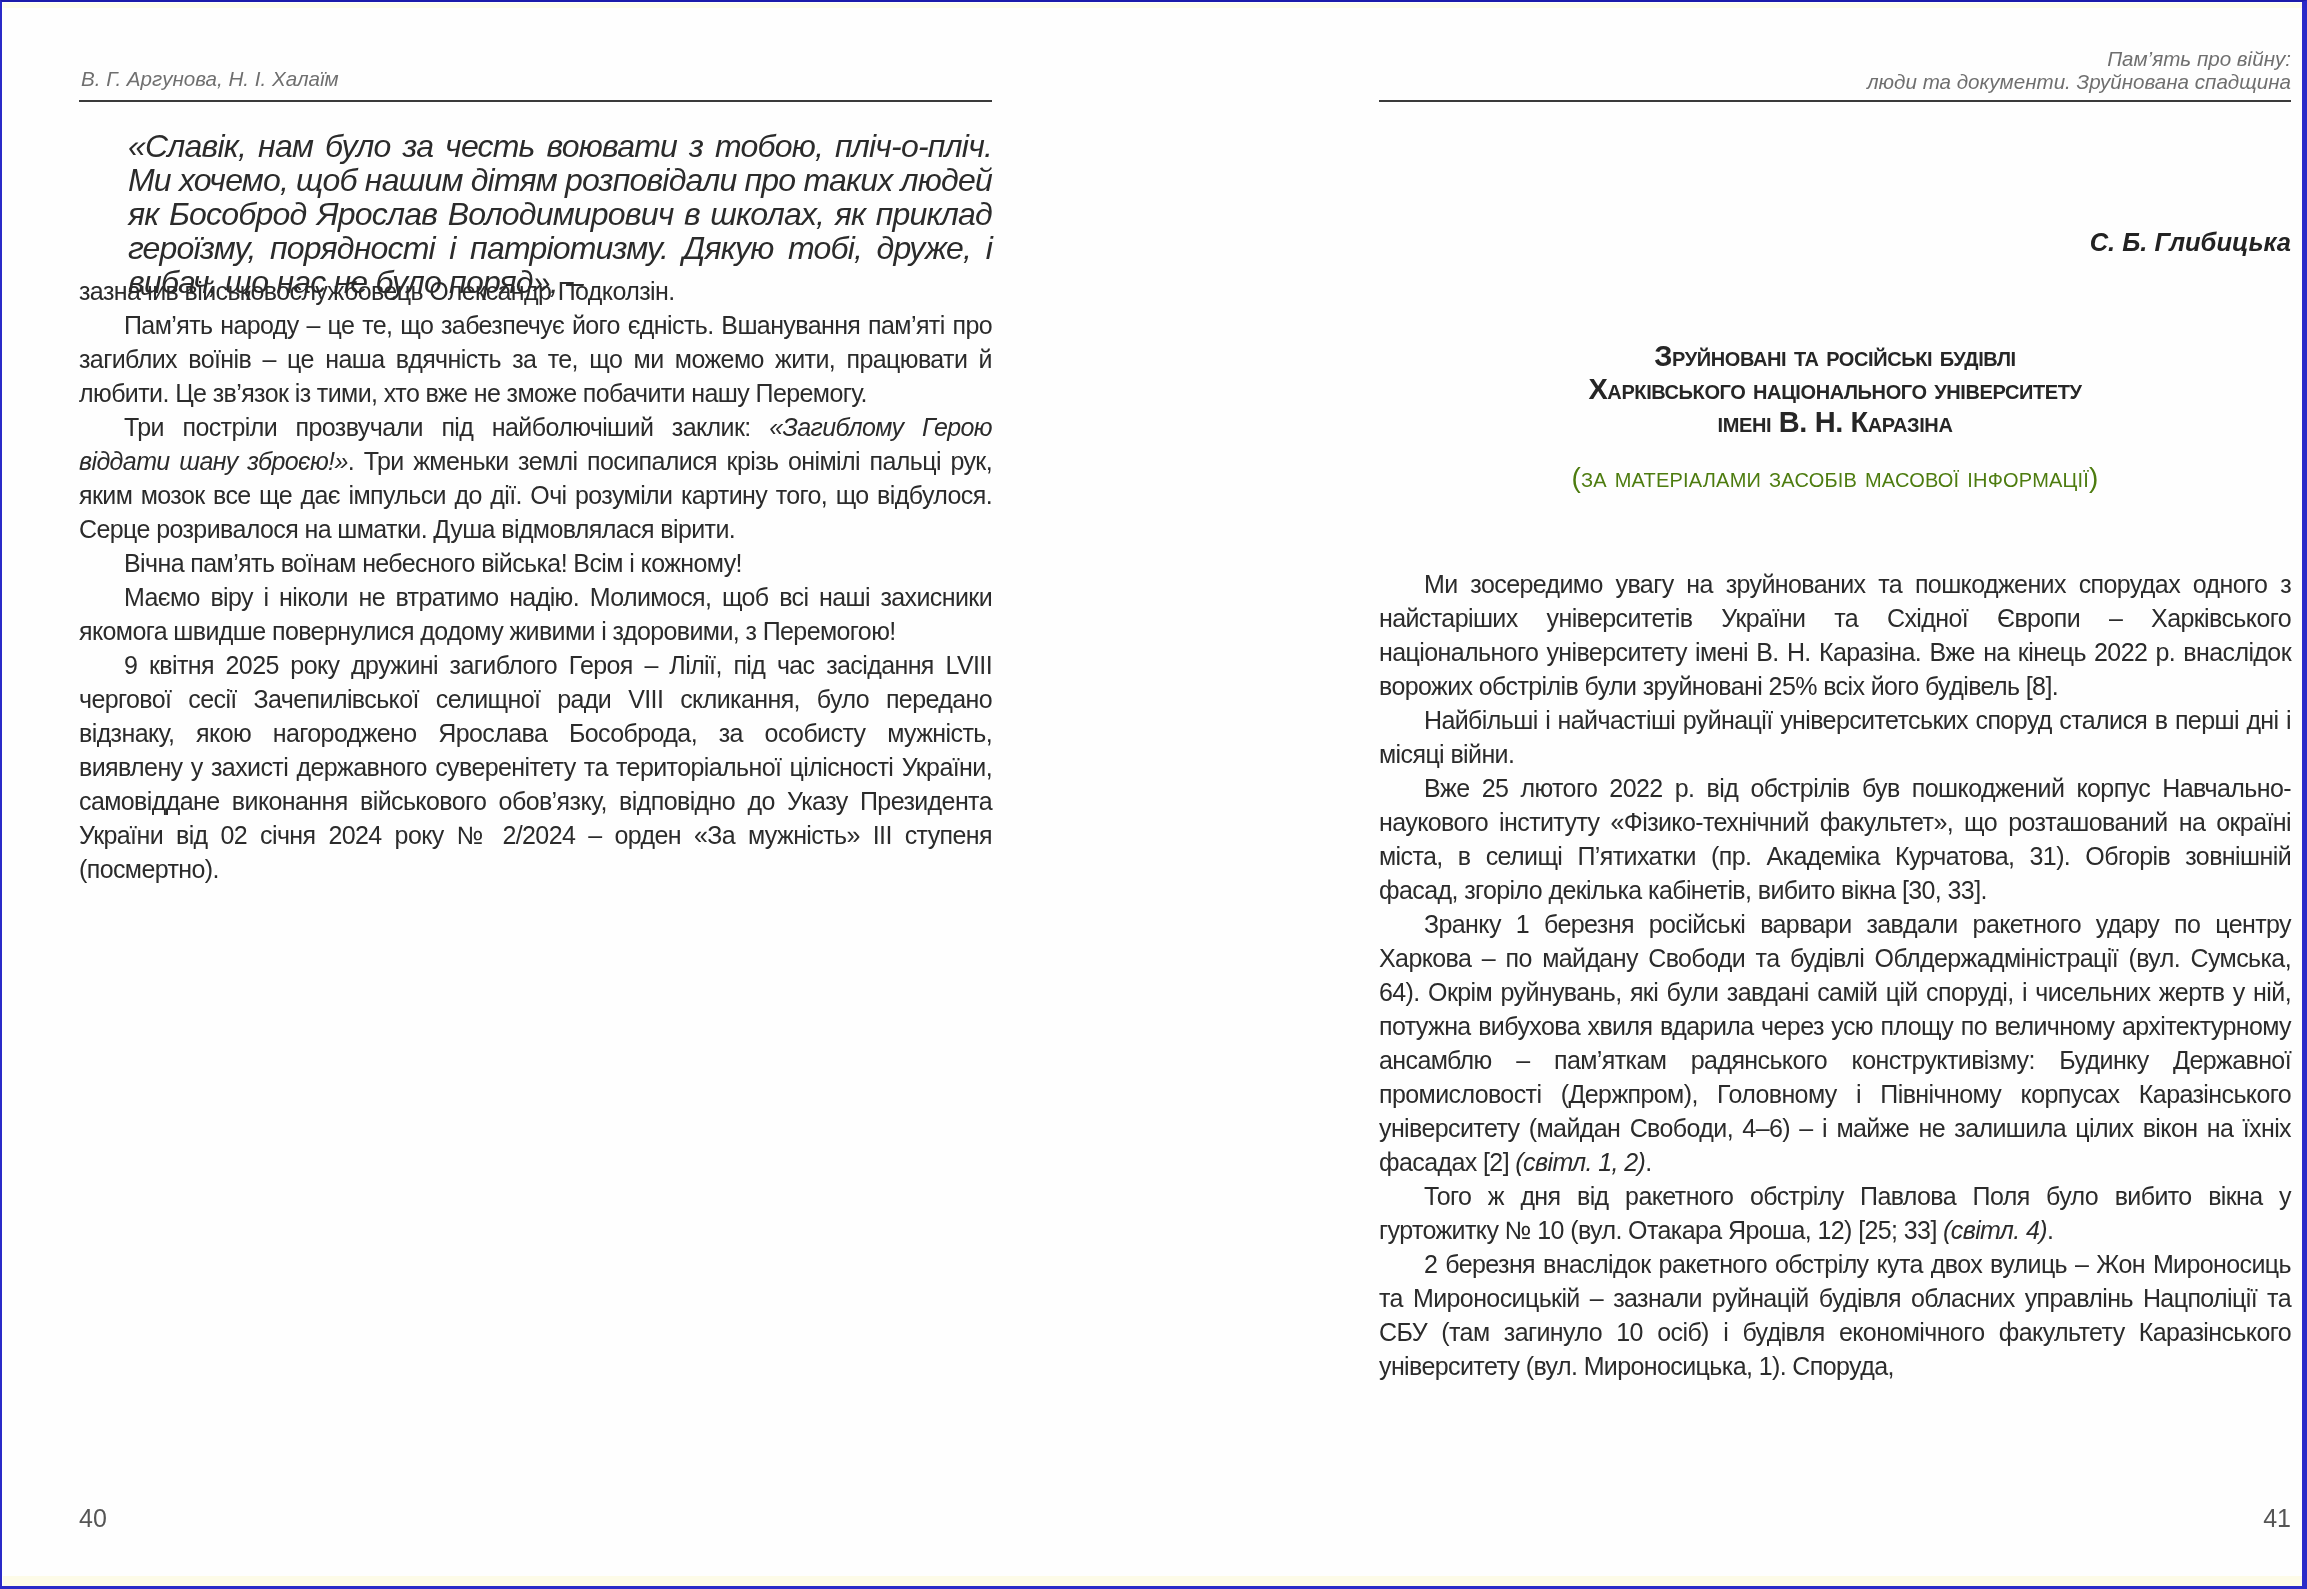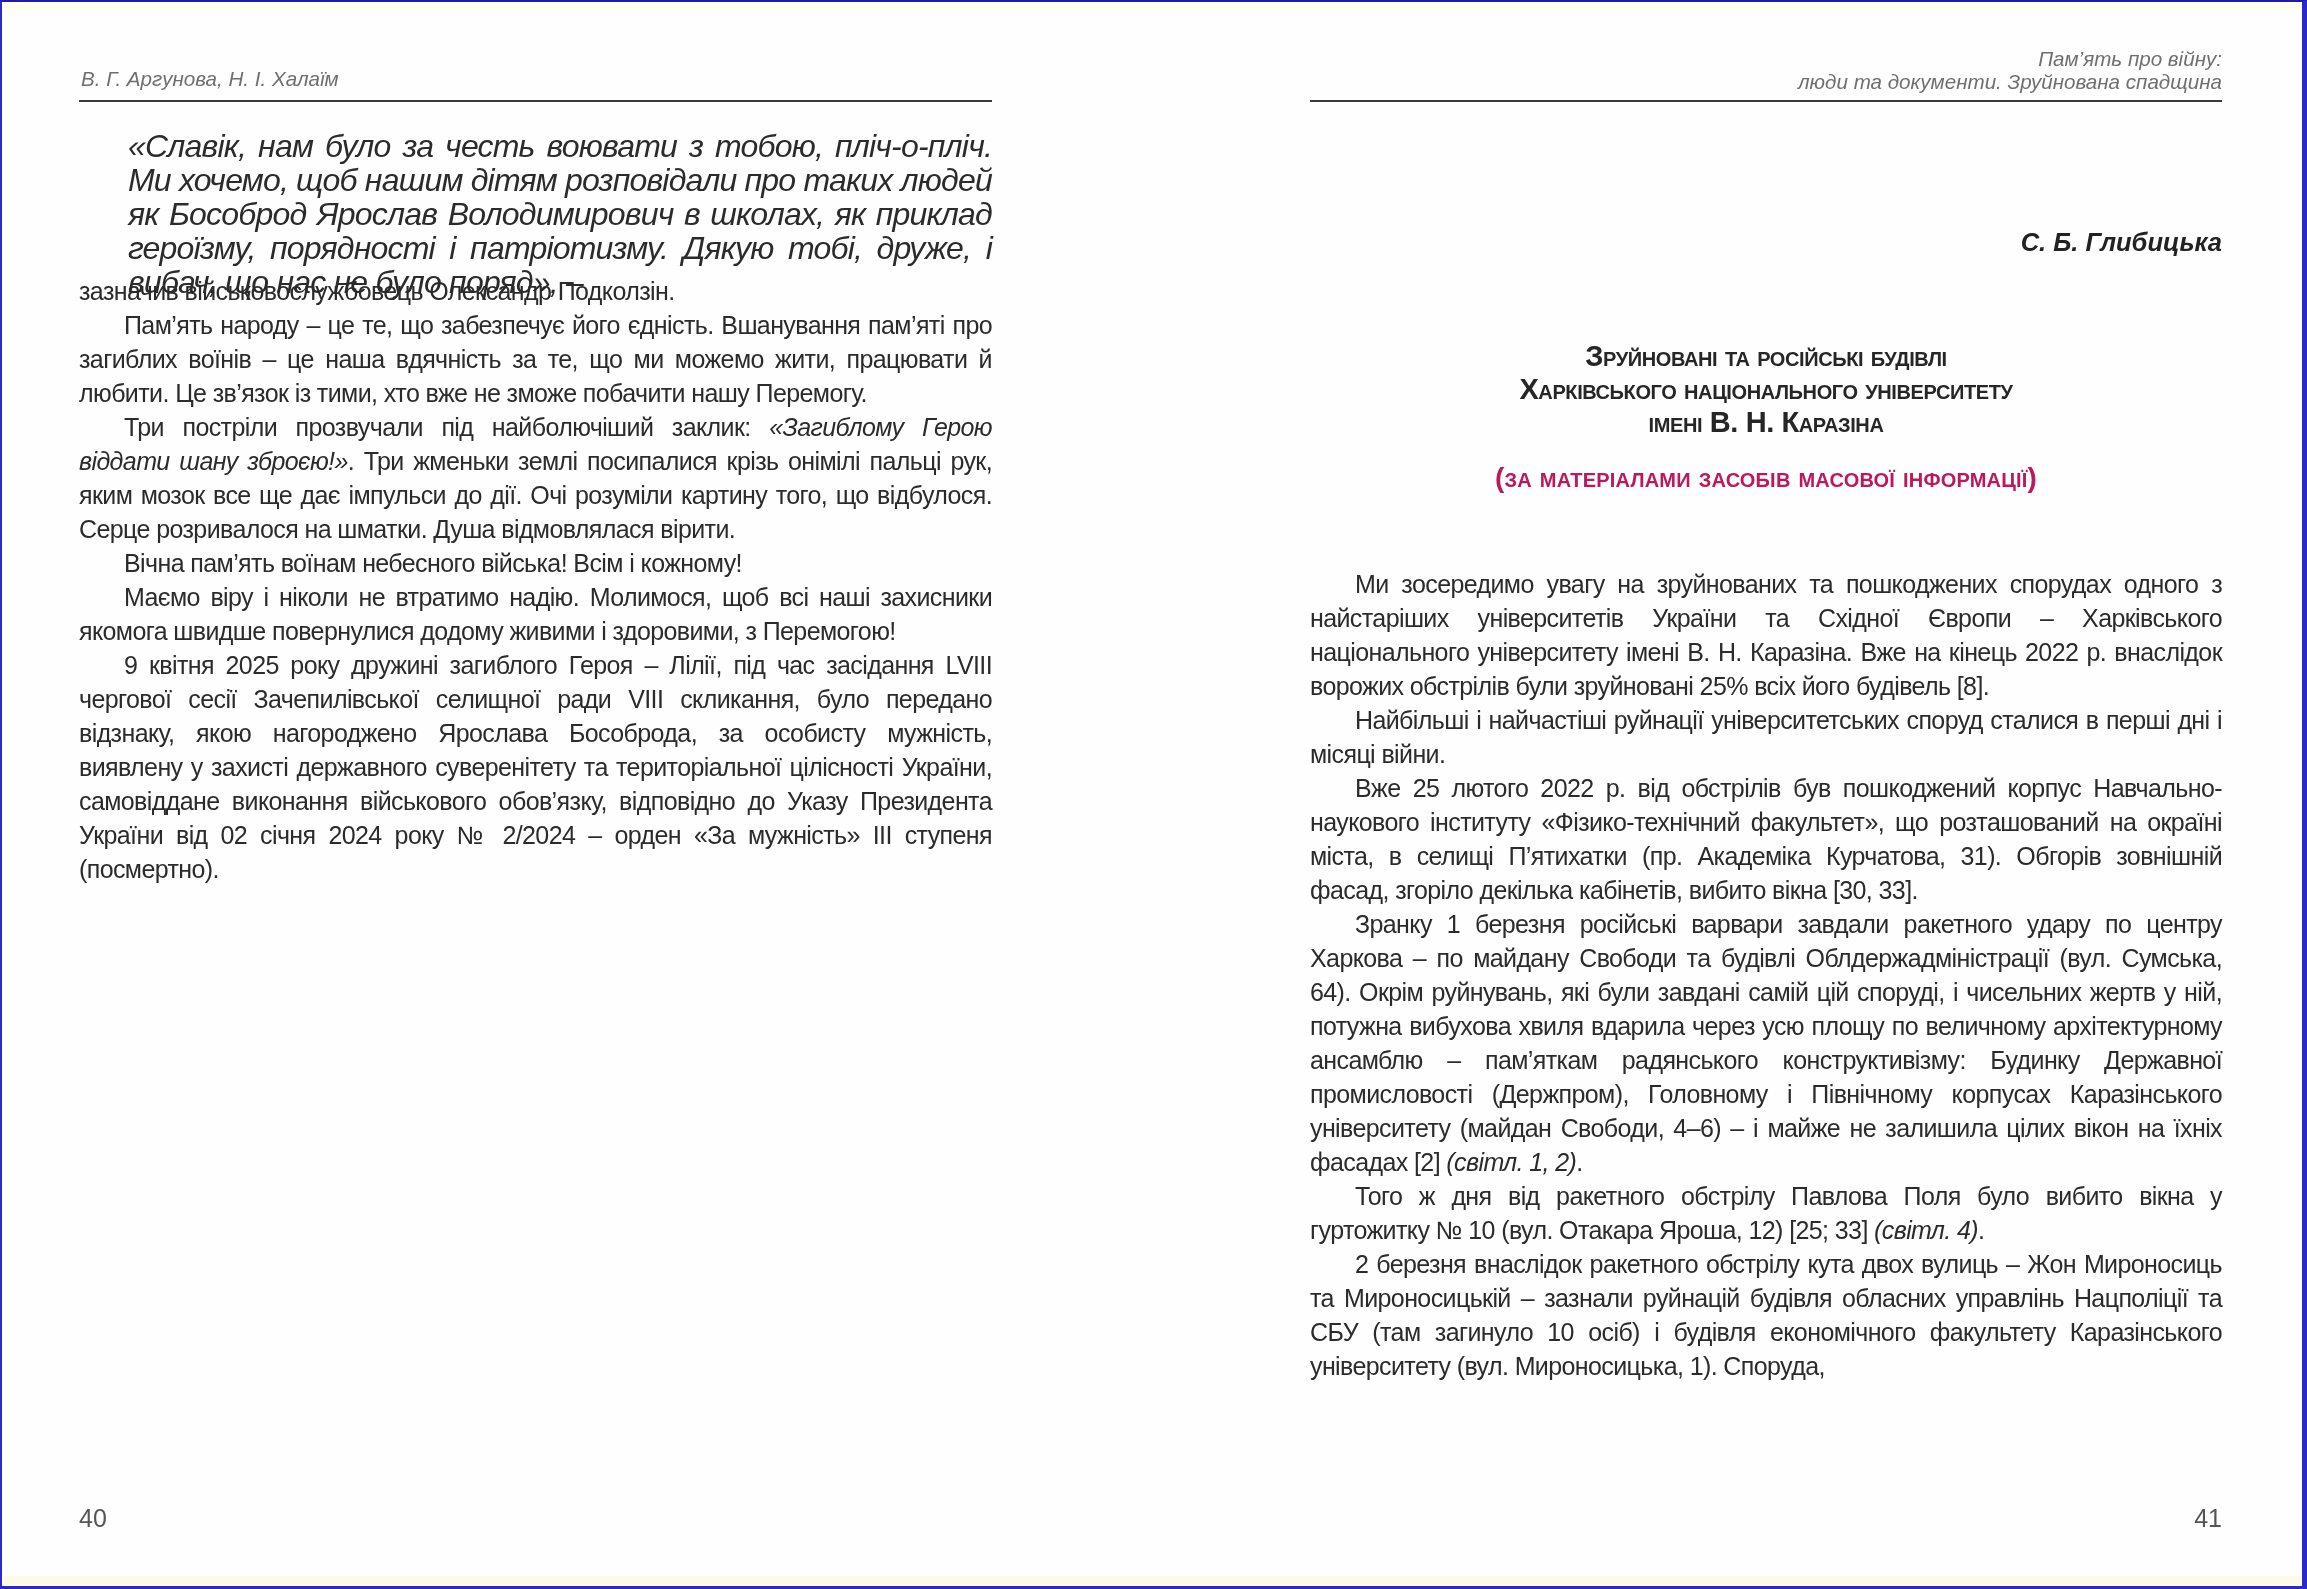--- a/index.html
+++ b/index.html
@@ -16,21 +16,21 @@
     border-left: 2.8px solid #2a2ac8;
     border-right: 5px solid #2a2ac8;
     border-bottom: 4.3px solid #2a2ac8;
     pointer-events: none;
   }
   .top-tint { position:absolute; left:2.8px; right:5px; top:2.8px; height:5.7px; background:#fdfdea; }
   .bottom-tint { position:absolute; left:2.8px; right:5px; bottom:4.3px; height:10px; background:#fdfbe8; }
 
   .page { position: absolute; top: 0; height: 1590px; }
   .page-left { left: 79px; width: 913px; }
-  .page-right { left: 1310px; width: 912px; }
+  .page-right { left: 1379px; width: 912px; }
 
   .running-head {
     position: absolute; left: 0; right: 0; top: 43px; height: 57px;
     border-bottom: 2.1px solid #3a3a3a;
     color: #6f6f6f; font-style: italic; font-size: 20.6px; line-height: 23.4px;
   }
   .page-left .running-head .rh-text { position: absolute; left: 2.1px; bottom: 10px; }
   .page-right .running-head .rh-text { position: absolute; right: 0; bottom: 6.4px; text-align: right; }
 
   .body-text {
@@ -52,22 +52,22 @@
     font-weight: bold; font-style: italic; font-size: 25.5px; color: #222;
   }
   .title {
     position: absolute; left: 0; right: 0; top: 340px; text-align: center;
     font-weight: bold; font-size: 29px; line-height: 33px; font-variant: small-caps;
     color: #262626; letter-spacing: -0.4px;
   }
   .title .line { display: block; }
   .subtitle {
     position: absolute; left: 0; right: 0; top: 461px; text-align: center;
-    font-weight: bold; font-size: 28px; line-height: 33px; font-variant: small-caps;
-    color: #be185d; letter-spacing: 0.2px;
+    font-weight: normal; font-size: 28px; line-height: 33px; font-variant: small-caps;
+    color: #4d7c0f; letter-spacing: 0.2px;
   }
   .right-body { position: absolute; left: 0; right: 0; top: 567px; }
 
   .page-number {
     position: absolute; top: 1504px; font-size: 25px; color: #555;
   }
   .page-left .page-number { left: 0; }
   .page-right .page-number { right: 0; }
   em { font-style: italic; }
 </style>

